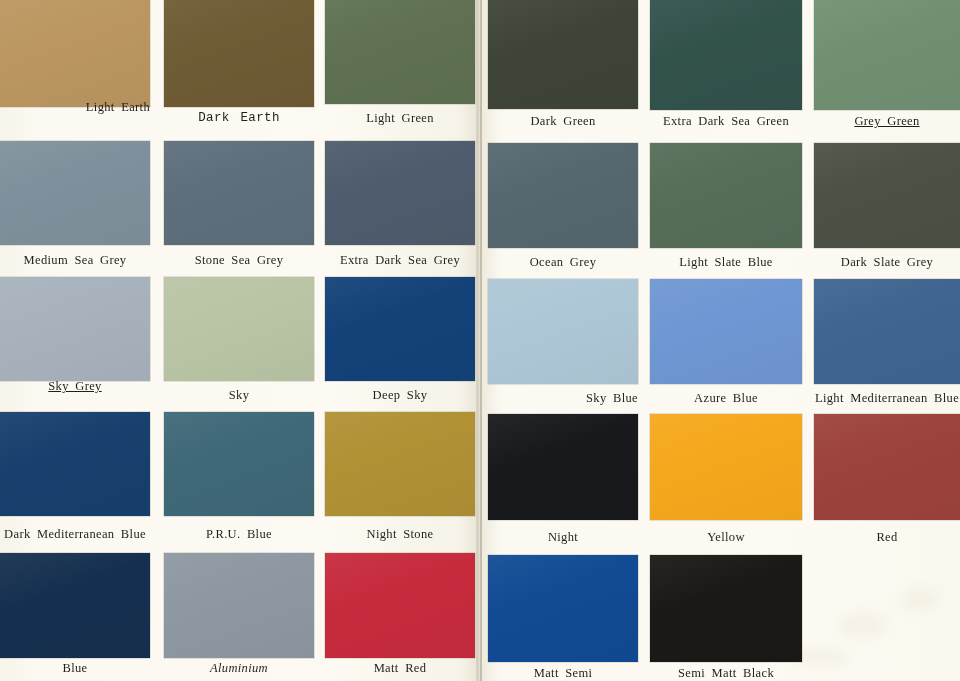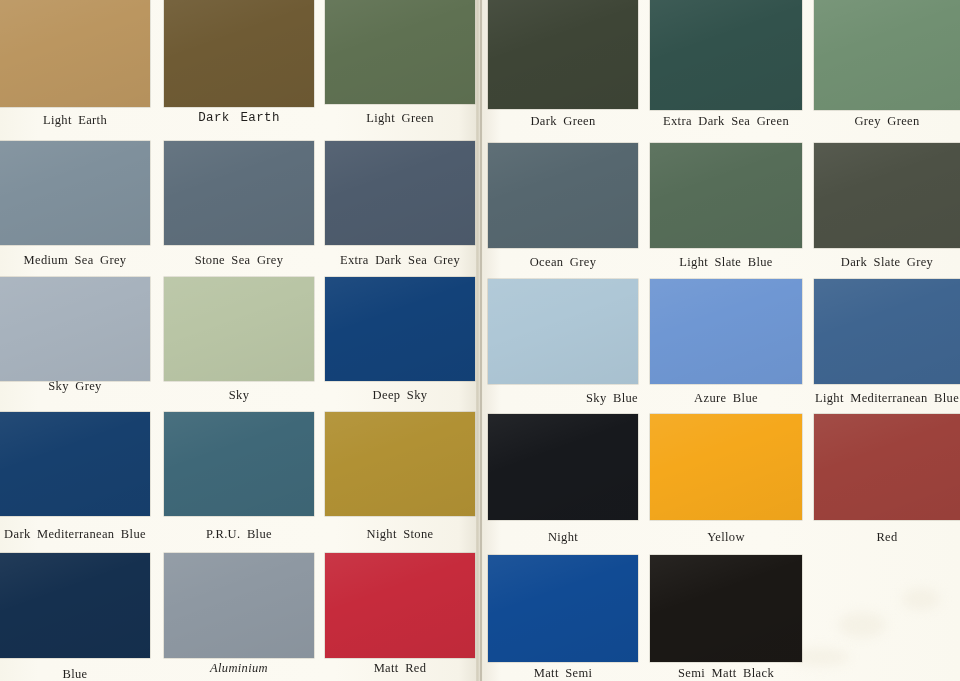--- a/index.html
+++ b/index.html
@@ -101,21 +101,21 @@
 
   <div class="blotch" style="left:838px;top:612px;width:48px;height:26px;"></div>
   <div class="blotch" style="left:902px;top:588px;width:38px;height:22px;"></div>
   <div class="blotch" style="left:790px;top:648px;width:60px;height:18px;"></div>
 
   <div id="swatch-layer">
       <div class="cell" style="left: 0px; top: 0px; width: 150px;">
         <div class="swatch" title="Light Earth" style="top: 0px; width: 150px; height: 107px; background: rgb(187, 150, 96);">
           <span class="sheen"></span>
         </div>
-        <div class="label" style="top: 113px;">Light Earth</div>
+        <div class="label" style="top: 100px; text-align: right;">Light Earth</div>
       </div>
       <div class="cell" style="left: 164px; top: 0px; width: 150px;">
         <div class="swatch" title="Dark Earth" style="top: 0px; width: 150px; height: 107px; background: rgb(111, 91, 52);">
           <span class="sheen"></span>
         </div>
         <div class="label" style="top: 111px; font-family: Liberation Mono, monospace;">Dark Earth</div>
       </div>
       <div class="cell" style="left: 325px; top: 0px; width: 150px;">
         <div class="swatch" title="Light Green" style="top: 0px; width: 150px; height: 104px; background: rgb(95, 113, 82);">
           <span class="sheen"></span>
@@ -131,21 +131,21 @@
       <div class="cell" style="left: 650px; top: 0px; width: 152px;">
         <div class="swatch" title="Extra Dark Sea Green" style="top: 0px; width: 152px; height: 110px; background: rgb(50, 82, 76);">
           <span class="sheen"></span>
         </div>
         <div class="label" style="top: 114px;">Extra Dark Sea Green</div>
       </div>
       <div class="cell" style="left: 814px; top: 0px; width: 146px;">
         <div class="swatch" title="Grey Green" style="top: 0px; width: 146px; height: 110px; background: rgb(113, 144, 114);">
           <span class="sheen"></span>
         </div>
-        <div class="label" style="top: 114px;">Grey Green</div>
+        <div class="label" style="top: 114px; text-decoration: underline;">Grey Green</div>
       </div>
       <div class="cell" style="left: 0px; top: 0px; width: 150px;">
         <div class="swatch" title="Medium Sea Grey" style="top: 141px; width: 150px; height: 104px; background: rgb(127, 144, 156);">
           <span class="sheen"></span>
         </div>
         <div class="label" style="top: 253px;">Medium Sea Grey</div>
       </div>
       <div class="cell" style="left: 164px; top: 0px; width: 150px;">
         <div class="swatch" title="Dark Sea Grey" style="top: 141px; width: 150px; height: 104px; background: rgb(94, 110, 123);">
           <span class="sheen"></span>
@@ -173,21 +173,21 @@
       <div class="cell" style="left: 814px; top: 0px; width: 146px;">
         <div class="swatch" title="Dark Slate Grey" style="top: 143px; width: 146px; height: 105px; background: rgb(77, 81, 69);">
           <span class="sheen"></span>
         </div>
         <div class="label" style="top: 255px;">Dark Slate Grey</div>
       </div>
       <div class="cell" style="left: 0px; top: 0px; width: 150px;">
         <div class="swatch" title="Sky Grey" style="top: 277px; width: 150px; height: 104px; background: rgb(167, 178, 189);">
           <span class="sheen"></span>
         </div>
-        <div class="label" style="top: 379px;">Sky Grey</div>
+        <div class="label" style="top: 379px; text-decoration: underline;">Sky Grey</div>
       </div>
       <div class="cell" style="left: 164px; top: 0px; width: 150px;">
         <div class="swatch" title="Sky" style="top: 277px; width: 150px; height: 104px; background: rgb(185, 197, 165);">
           <span class="sheen"></span>
         </div>
         <div class="label" style="top: 388px;">Sky</div>
       </div>
       <div class="cell" style="left: 325px; top: 0px; width: 150px;">
         <div class="swatch" title="Deep Sky" style="top: 277px; width: 150px; height: 104px; background: rgb(19, 66, 121);">
           <span class="sheen"></span>
@@ -245,21 +245,21 @@
       <div class="cell" style="left: 814px; top: 0px; width: 146px;">
         <div class="swatch" title="Red" style="top: 414px; width: 146px; height: 106px; background: rgb(157, 66, 60);">
           <span class="sheen"></span>
         </div>
         <div class="label" style="top: 530px;">Red</div>
       </div>
       <div class="cell" style="left: 0px; top: 0px; width: 150px;">
         <div class="swatch" title="Blue" style="top: 553px; width: 150px; height: 105px; background: rgb(21, 48, 79);">
           <span class="sheen"></span>
         </div>
-        <div class="label" style="top: 661px; margin-top: 6px;">Blue</div>
+        <div class="label" style="top: 661px;">Blue</div>
       </div>
       <div class="cell" style="left: 164px; top: 0px; width: 150px;">
         <div class="swatch" title="Aluminium" style="top: 553px; width: 150px; height: 105px; background: rgb(142, 152, 162);">
           <span class="sheen"></span>
         </div>
         <div class="label" style="top: 661px; font-style: italic;">Aluminium</div>
       </div>
       <div class="cell" style="left: 325px; top: 0px; width: 150px;">
         <div class="swatch" title="Matt Red" style="top: 553px; width: 150px; height: 105px; background: rgb(198, 43, 60);">
           <span class="sheen"></span>

